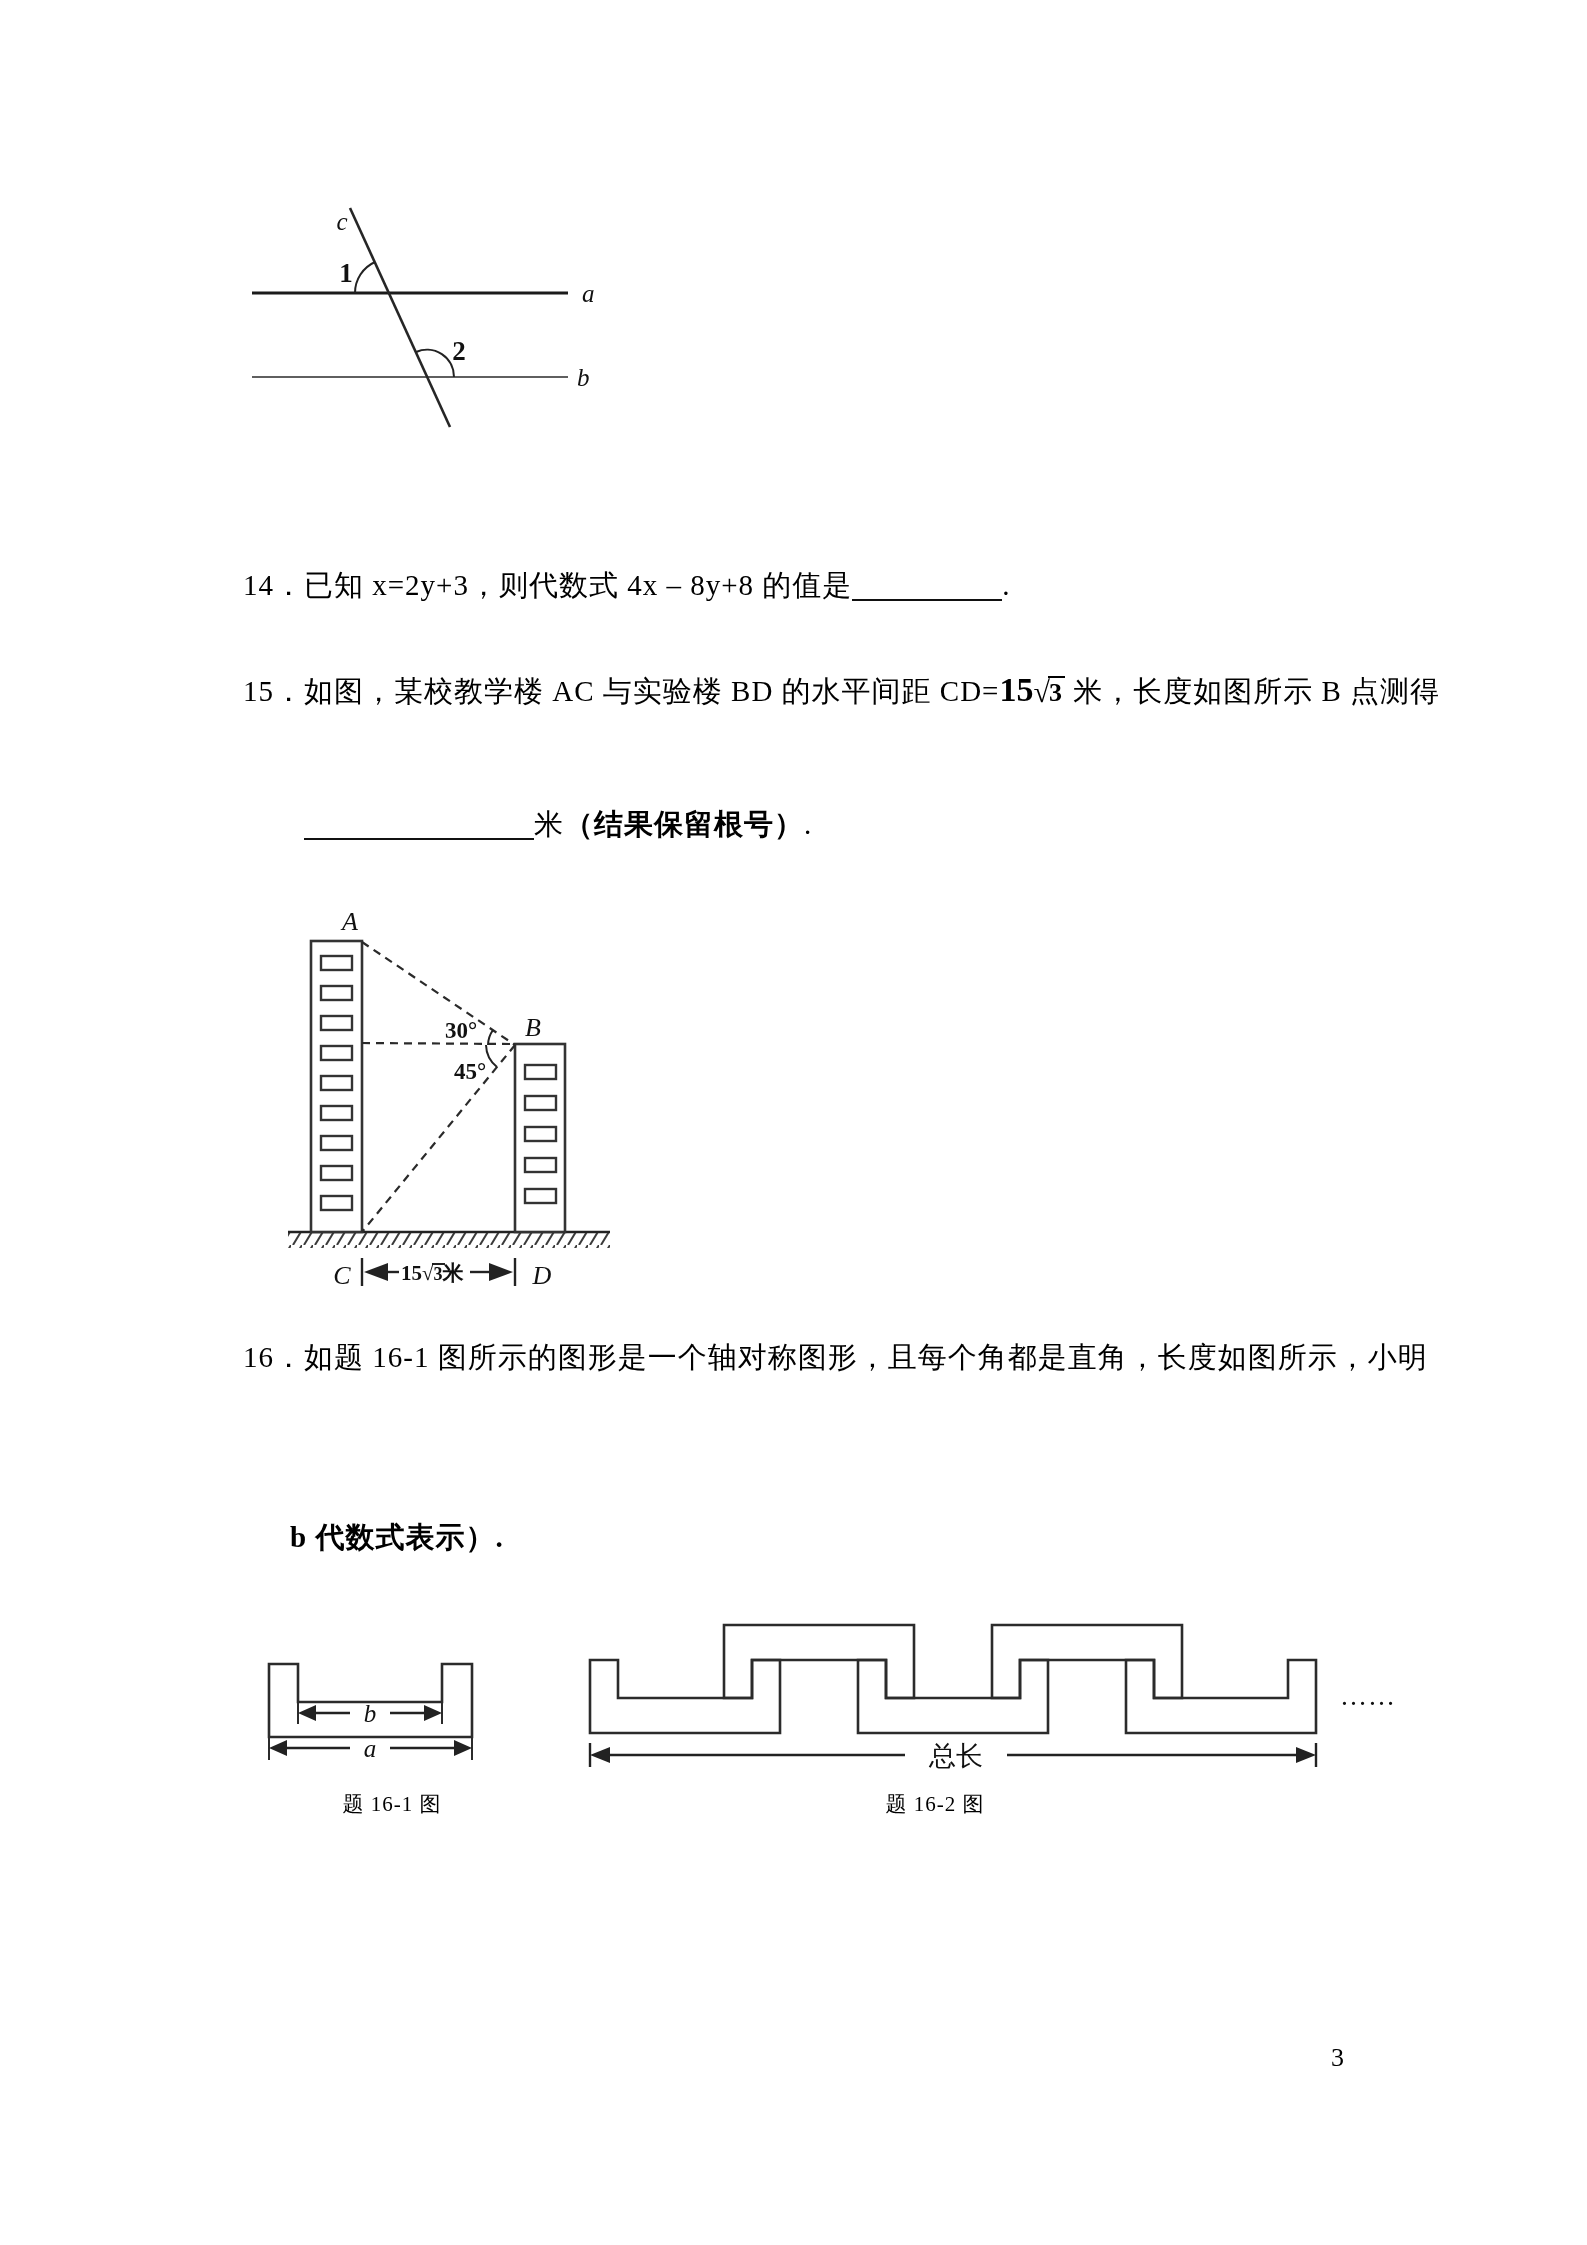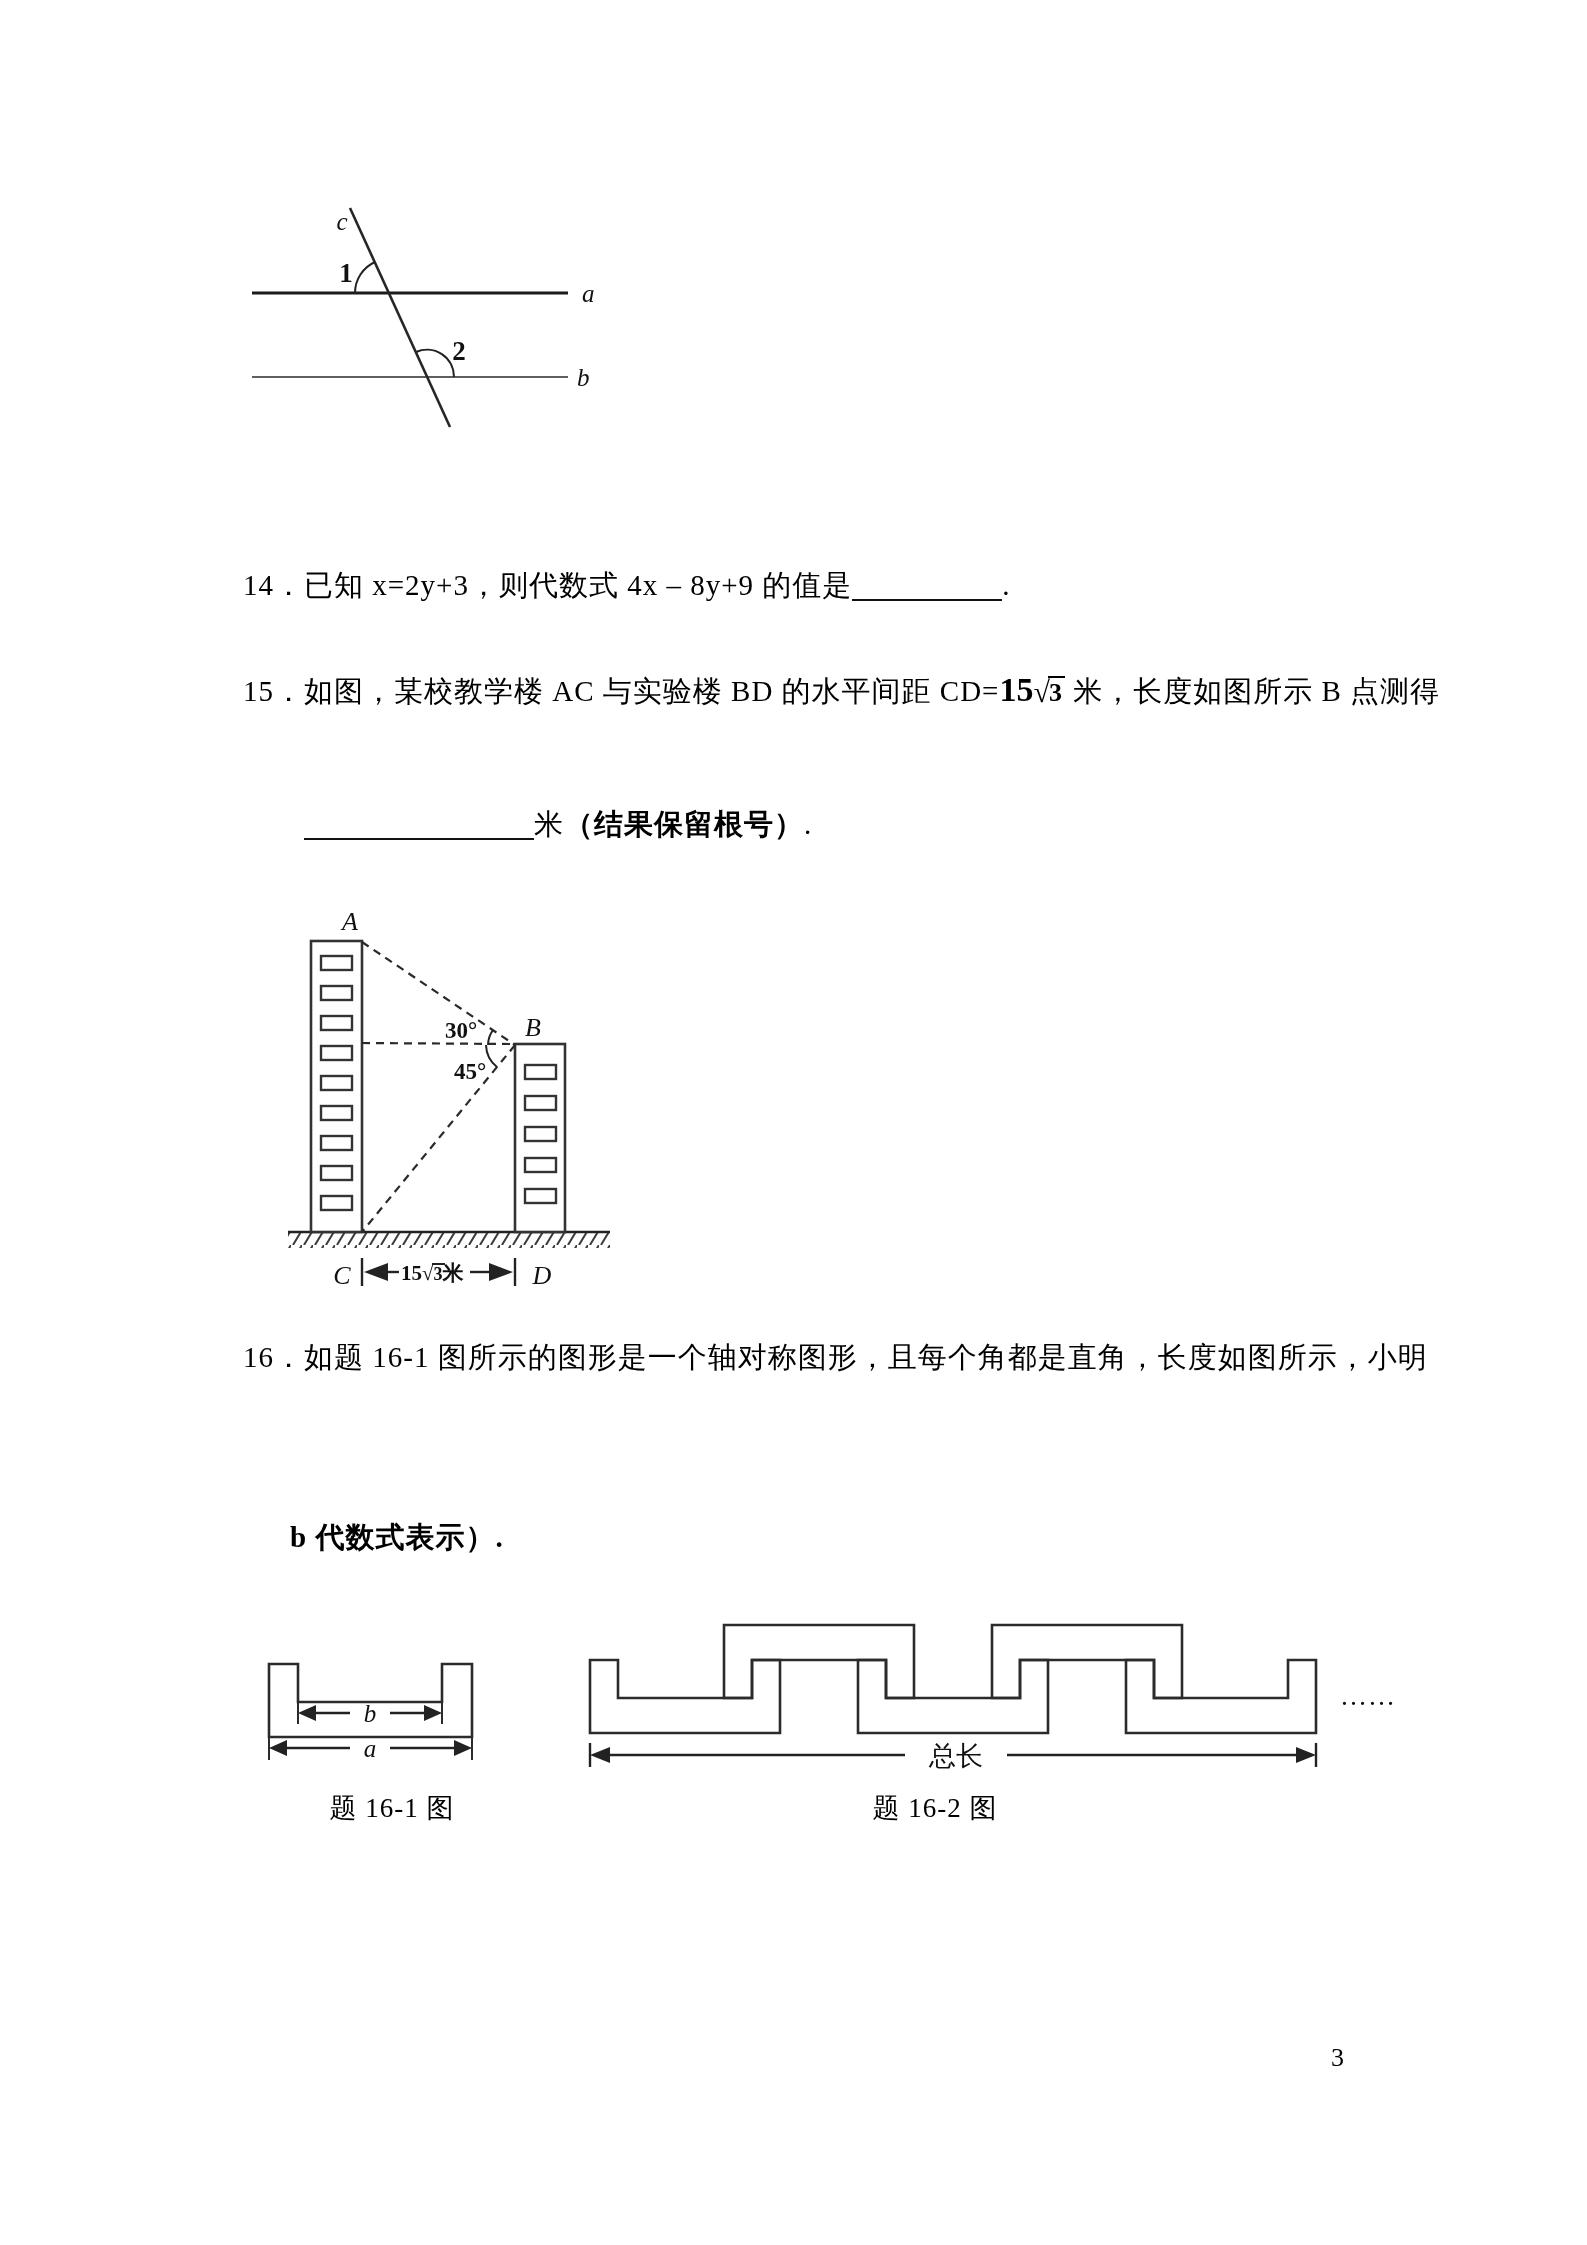--- a/index.html
+++ b/index.html
@@ -15,21 +15,21 @@
   .blank{
     display:inline-block;border-bottom:2.5px solid #111;height:24px;
     vertical-align:-6px;
   }
   .bnote{font-weight:bold;}
   .sqrt-coef{font-size:34px;font-weight:bold;letter-spacing:0;}
   .sqrt-sign{font-size:30px;font-weight:bold;letter-spacing:0;vertical-align:-1px;}
   .sqrt-rad{font-size:26px;font-weight:bold;border-top:2px solid #000;
     padding:0 3px 0 1px;margin-left:-2px;letter-spacing:0;}
   .fig{position:absolute;}
-  .caption{position:absolute;font-size:27px;letter-spacing:1px;white-space:nowrap;text-align:center;}
+  .caption{position:absolute;font-size:21px;letter-spacing:1px;white-space:nowrap;text-align:center;}
   .pagenum{position:absolute;font-size:26px;}
   svg text{font-family:"Liberation Serif","DejaVu Serif",serif;fill:#111;}
   .lbl{font-style:italic;font-size:26px;}
   .lbl-sm{font-style:italic;font-size:25px;}
   .angnum{font-size:27px;font-weight:bold;}
   .deg{font-size:23px;font-weight:bold;}
   .dimtxt{font-size:21px;font-weight:bold;}
   .cjk{font-size:27px;}
 </style>
 </head>
@@ -45,21 +45,21 @@
     <path d="M186,212 A27,27 0 0 1 224,237" fill="none" stroke="#222" stroke-width="2"></path>
     <text x="112" y="90" text-anchor="middle" class="lbl-sm">c</text>
     <text x="352" y="162" class="lbl-sm">a</text>
     <text x="347" y="246" class="lbl-sm">b</text>
     <text x="116" y="142" text-anchor="middle" class="angnum">1</text>
     <text x="229" y="220" text-anchor="middle" class="angnum">2</text>
   </svg>
 
 
   <div class="tline" style="left:243px;top:567px">
-    <span>14．</span><span>已知 x=2y+3，则代数式 4x – 8y+9 的值是</span><span class="blank" style="width:150px"></span><span>.</span>
+    <span>14．</span><span>已知 x=2y+3，则代数式 4x – 8y+8 的值是</span><span class="blank" style="width:150px"></span><span>.</span>
   </div>
 
   <div class="tline" style="left:243px;top:672px">
     <span>15．</span><span>如图，某校教学楼 AC 与实验楼 BD 的水平间距 CD=</span><span class="sqrt-coef">15</span><span class="sqrt-sign">√</span><span class="sqrt-rad">3</span><span> 米，长度如图所示 B 点测得</span>
   </div>
   <div class="tline" style="left:304px;top:806px">
     <span class="blank" style="width:230px"></span><span>米</span><span class="bnote">（结果保留根号）</span><span>.</span>
   </div>
 
   <svg class="fig" style="left:280px;top:900px" width="340" height="400" viewBox="0 0 340 400">

